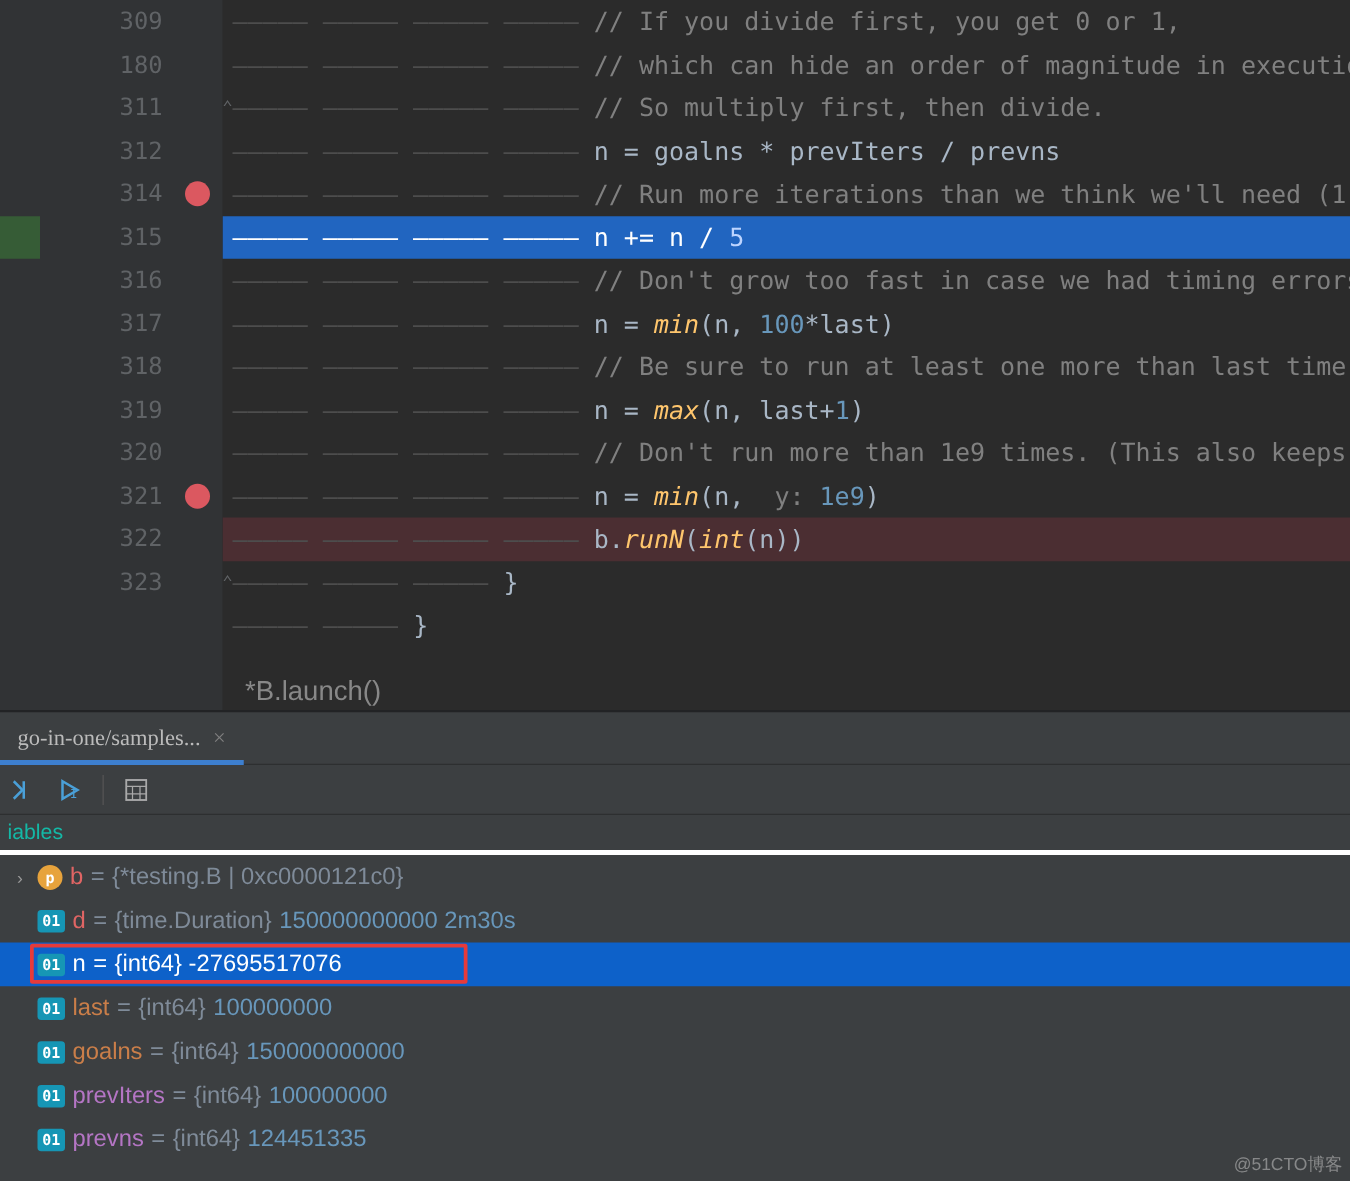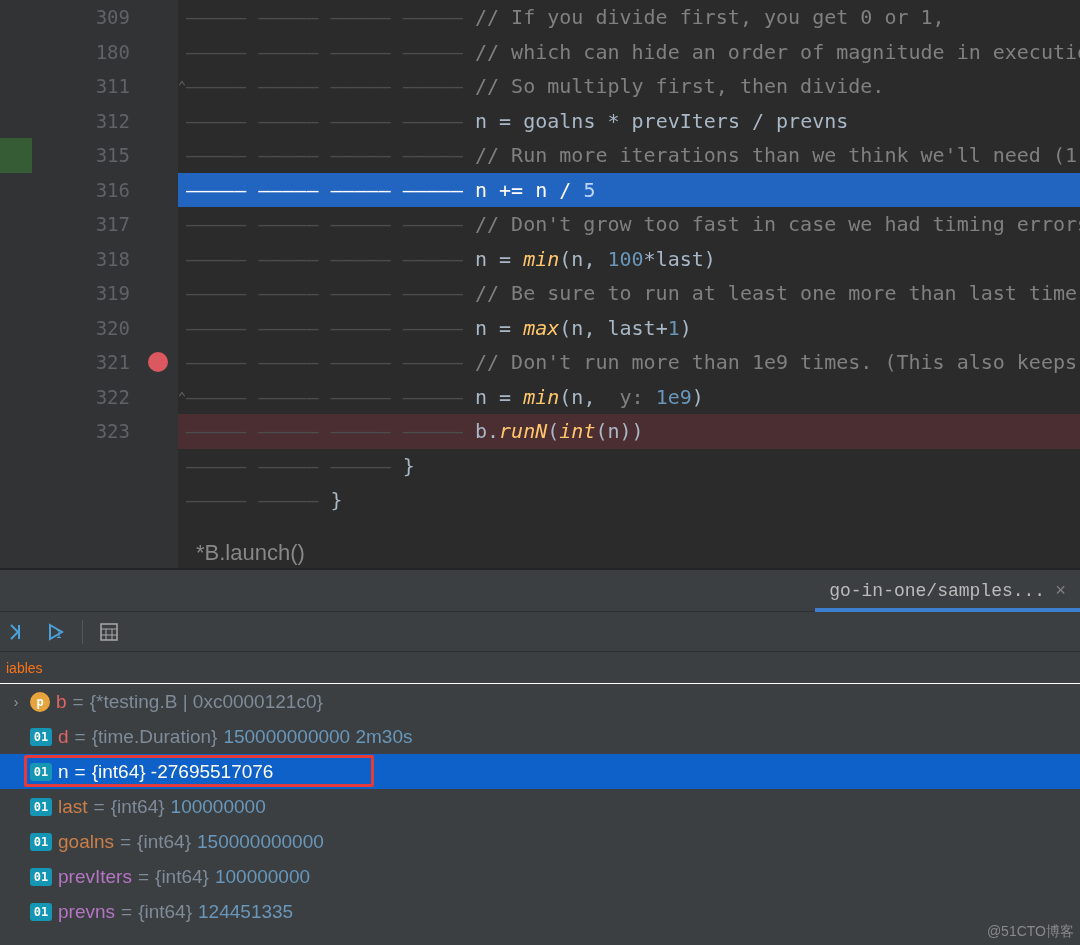--- a/index.html
+++ b/index.html
@@ -103,23 +103,22 @@
     height: 377px;
     display: flex;
     flex-direction: column;
   }
   .tab-bar {
     height: 42px;
     display: flex;
     align-items: center;
     background: #3c3f41;
     border-bottom: 1px solid #2d2f30;
-    font-family: Liberation Mono, monospace;
+    font-family: Liberation Serif, serif;
     font-size: 18px;
-    justify-content: flex-end;
   }
   .tab {
     padding: 0 14px;
     height: 100%;
     display: flex;
     align-items: center;
     color: #bbbbbb;
     position: relative;
   }
   .tab.active::after {
@@ -143,24 +142,24 @@
     border-bottom: 1px solid #2d2f30;
     background: #3c3f41;
   }
   .tool-ic { width: 24px; height: 24px; display:flex; align-items:center; justify-content:center; }
   .tool-sep { width:1px; height:24px; background:#555; }
   .vars-header {
     height: 32px;
     display:flex;
     align-items:center;
     padding-left: 6px;
-    color: #f97316;
+    color: #14b8a6;
     font-family: -apple-system, "Helvetica Neue", Arial, sans-serif;
-    font-size: 14px;
-    border-bottom: 1px solid #ffffff;
+    font-size: 17px;
+    border-bottom: 4px solid #ffffff;
   }
   .vars-list { flex:1; background:#3c3f41; }
   .var-row {
     height: 35px;
     display:flex;
     align-items:center;
     padding-left: 8px;
     font-family: -apple-system, "Helvetica Neue", Arial, sans-serif;
     font-size: 19px;
     gap: 6px;
@@ -212,20 +211,21 @@
 </style>
 </head>
 <body>
 
 <div class="editor">
   <div class="gutter" id="gutter">
       <div class="gutter-row">309</div>
       <div class="gutter-row">180</div>
       <div class="gutter-row">311<div class="fold">⌃</div></div>
       <div class="gutter-row">312</div>
+      <div class="gutter-row">314<div class="bp-dot"></div></div>
       <div class="gutter-row">315<div class="green-mark"></div></div>
       <div class="gutter-row">316</div>
       <div class="gutter-row">317</div>
       <div class="gutter-row">318</div>
       <div class="gutter-row">319</div>
       <div class="gutter-row">320</div>
       <div class="gutter-row">321<div class="bp-dot"></div></div>
       <div class="gutter-row">322<div class="fold">⌃</div></div>
       <div class="gutter-row">323<div class="fold">⌃</div></div>
     </div>

